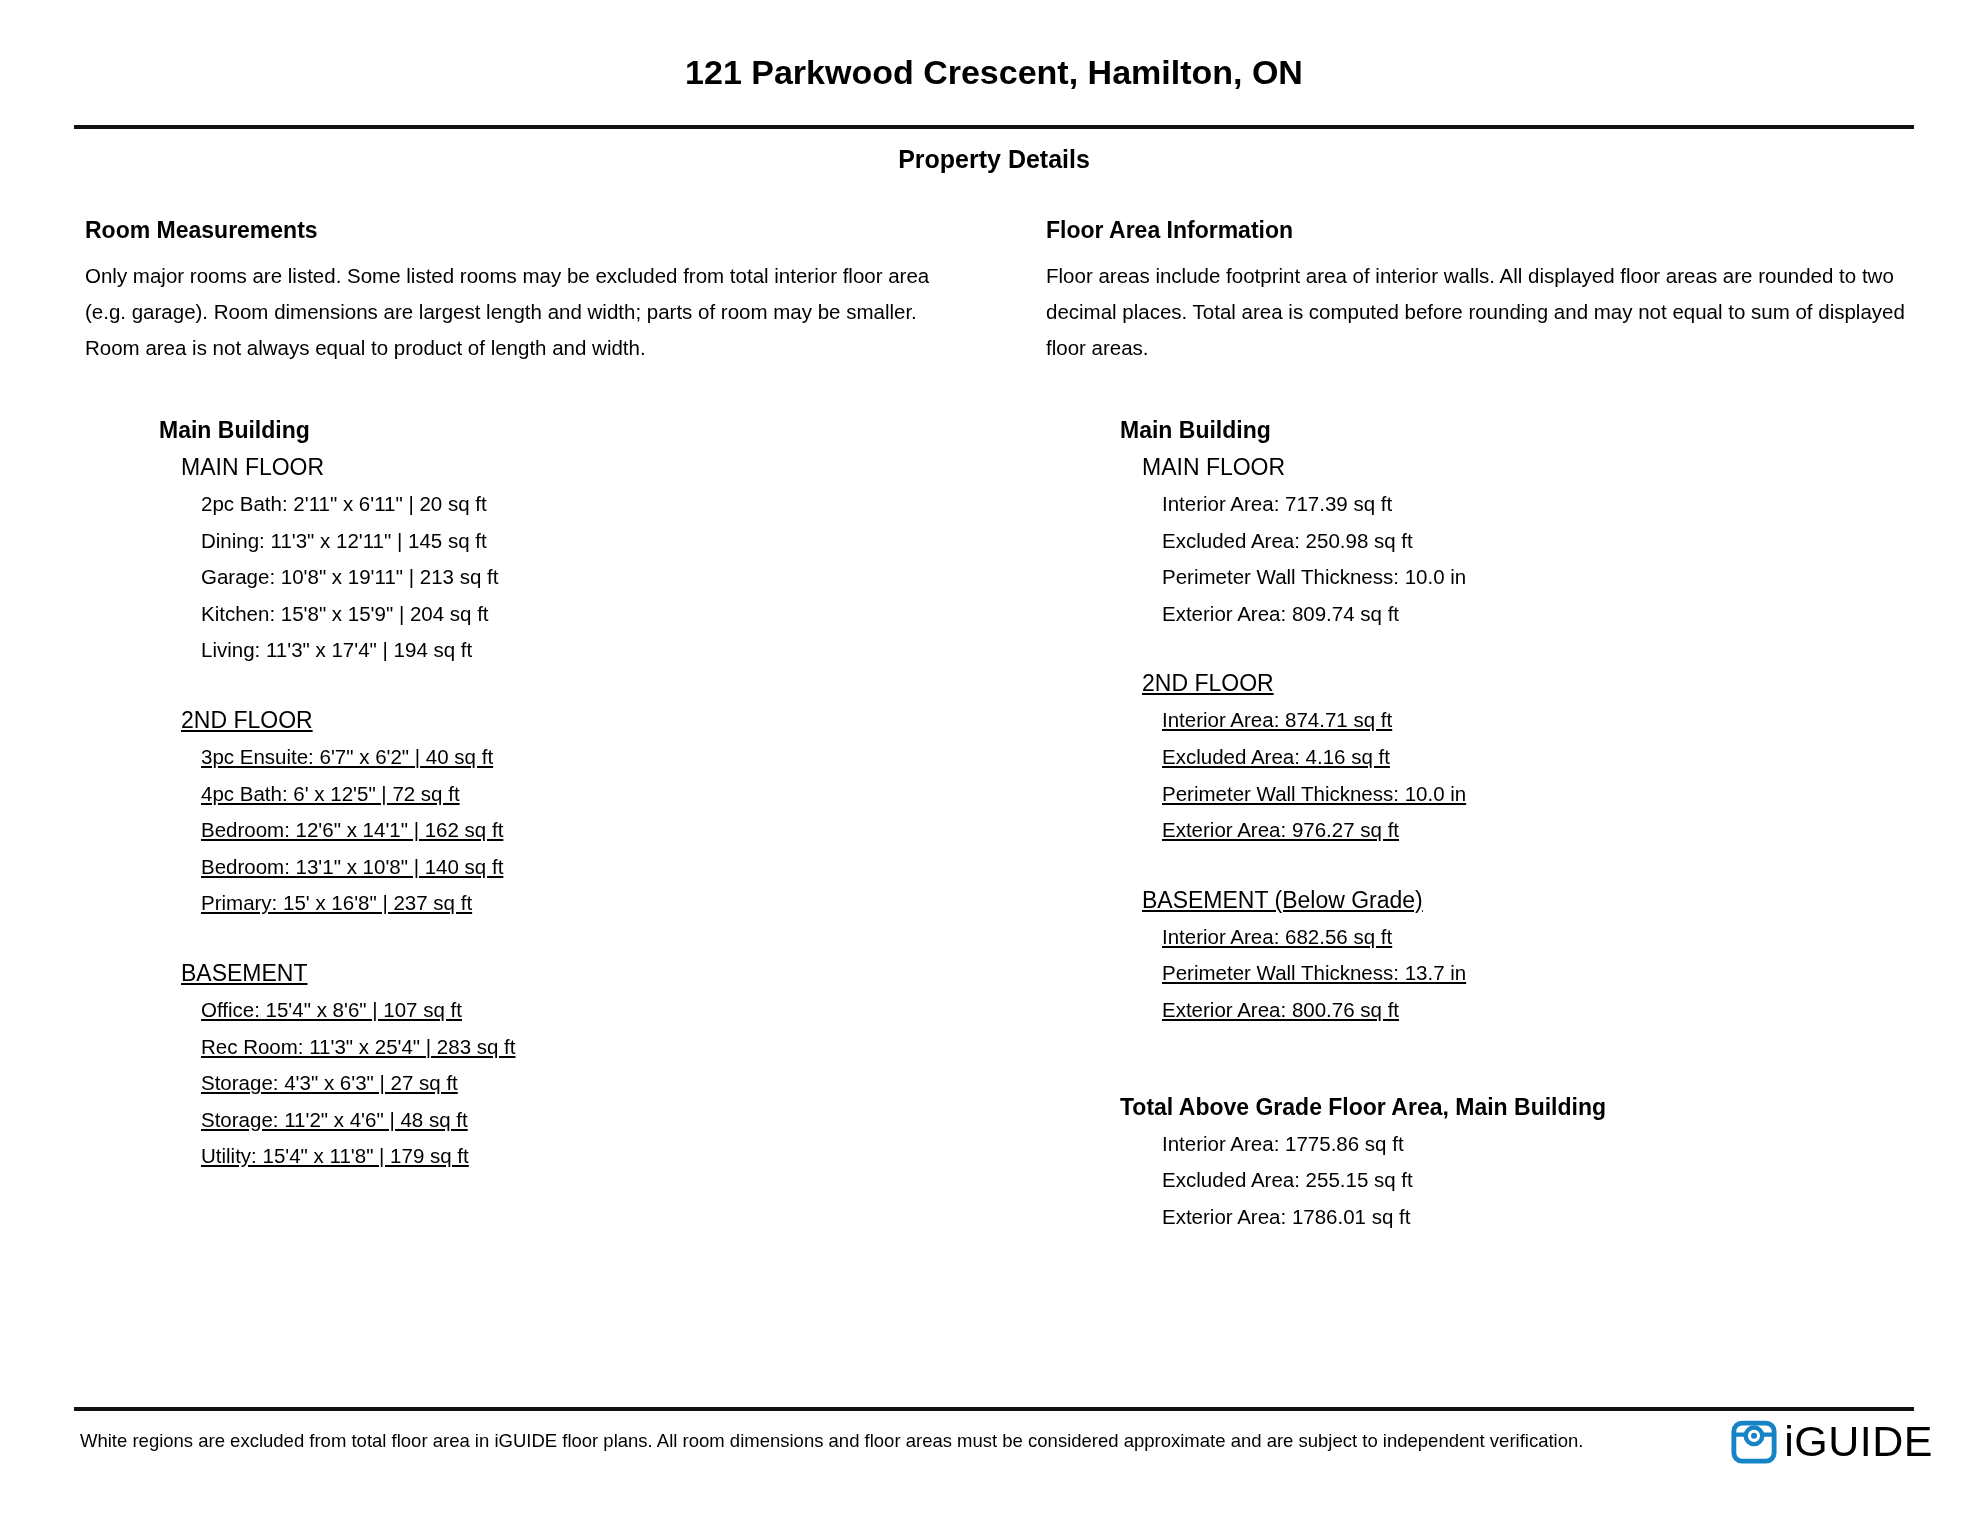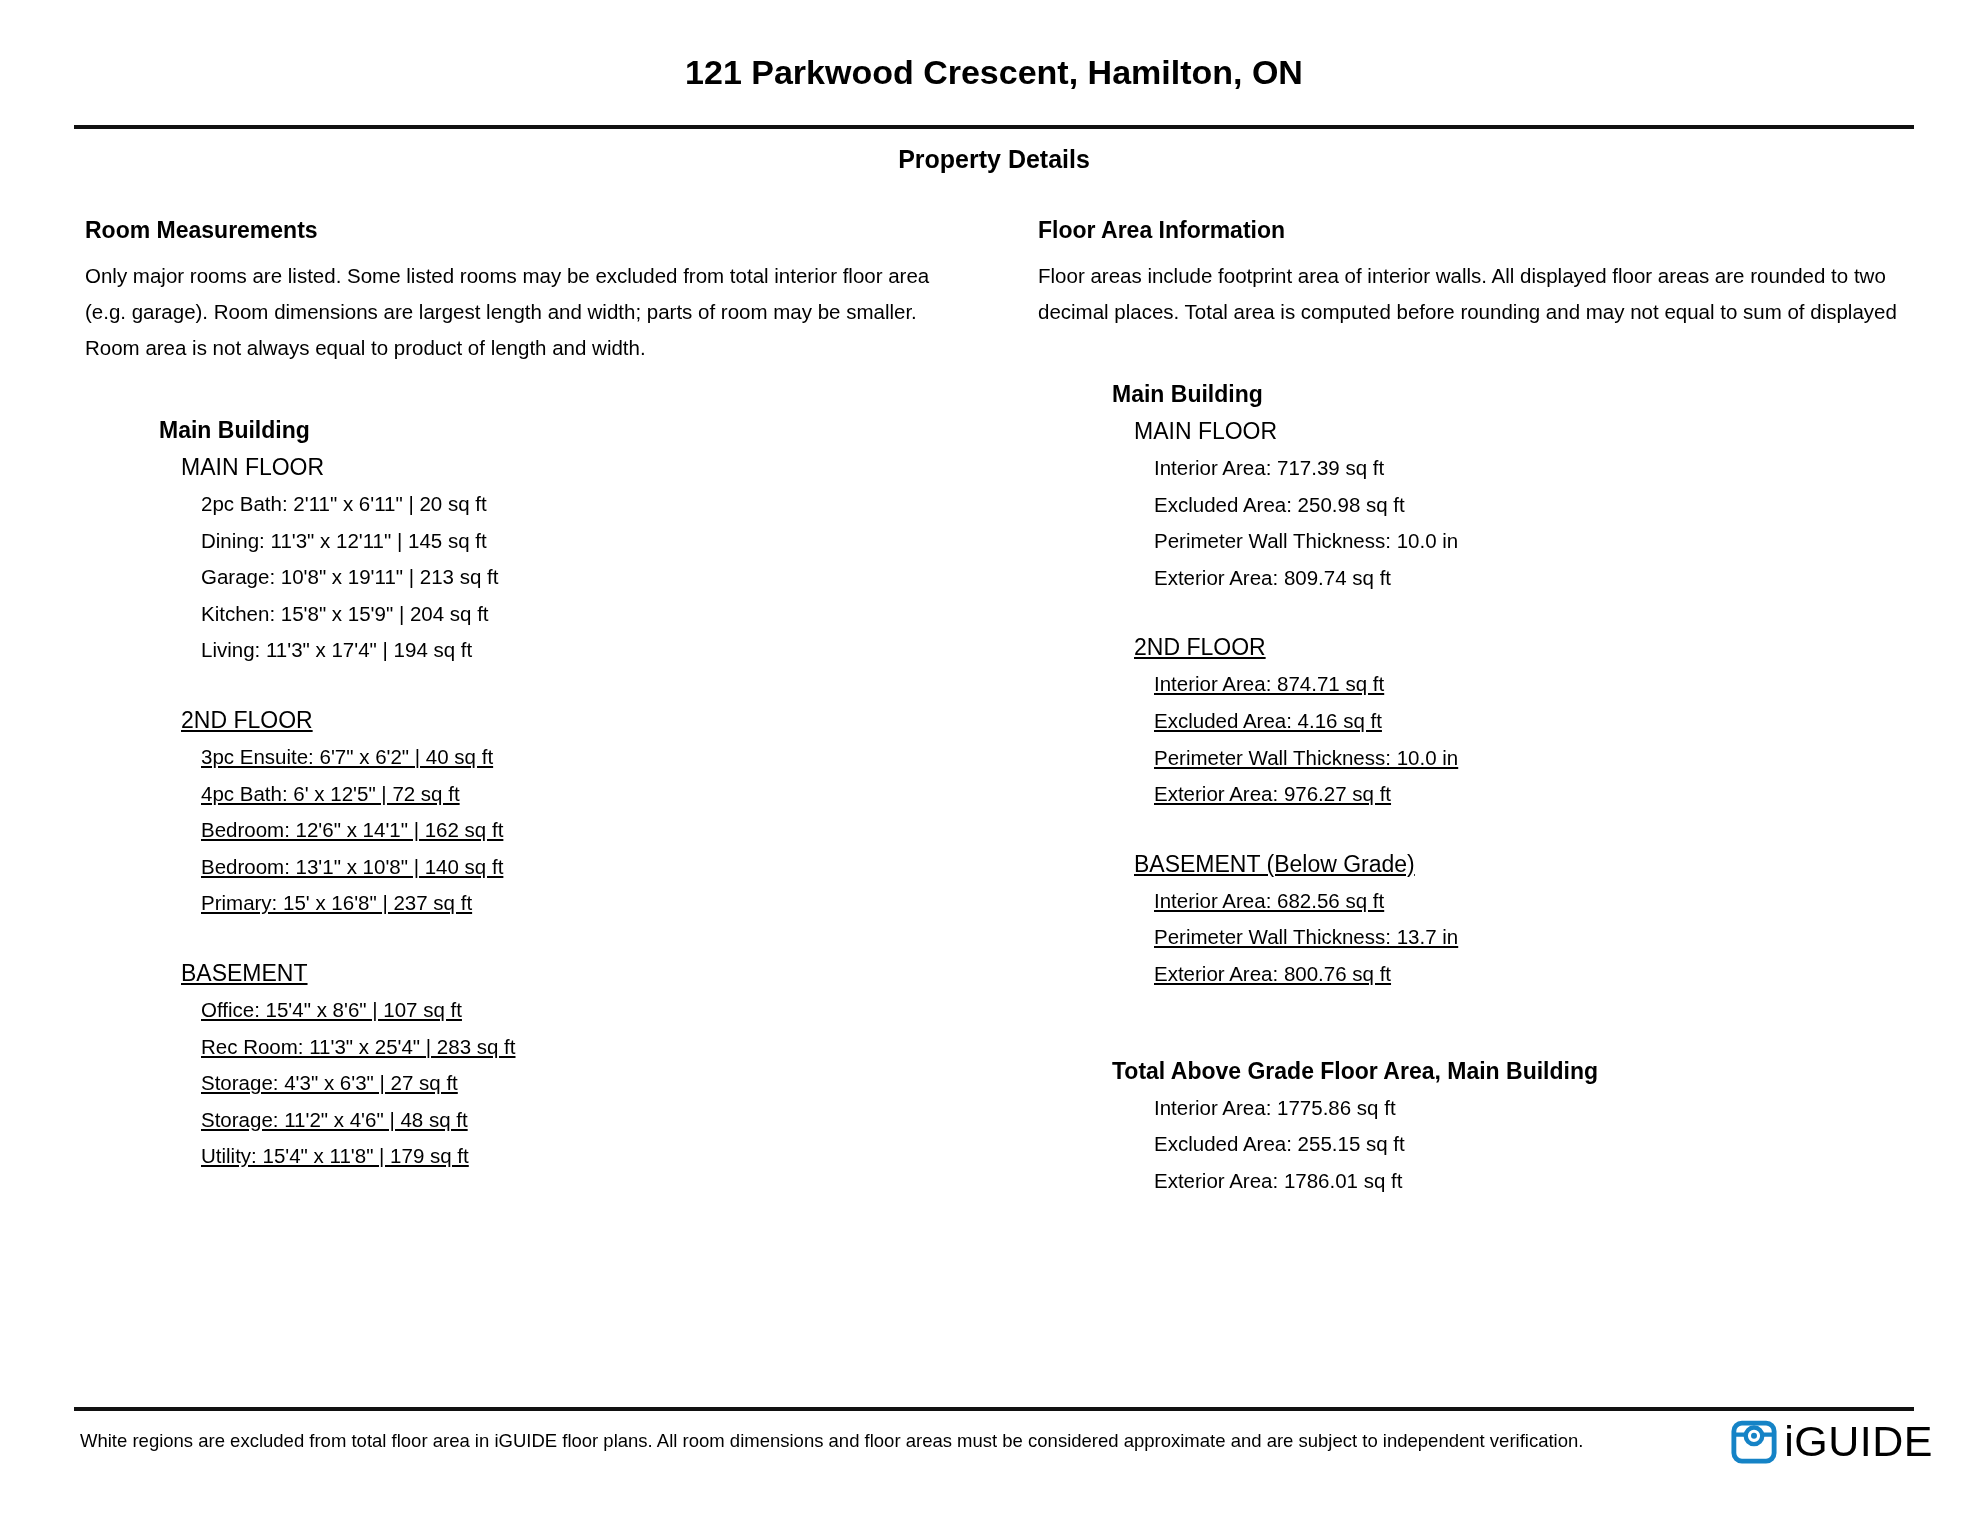--- a/index.html
+++ b/index.html
@@ -30,20 +30,21 @@
     margin-top: 15px;
     text-align: center;
     font-size: 25px;
     font-weight: bold;
     line-height: 30px;
   }
   .content {
     display: grid;
     grid-template-columns: 953px 1fr;
     padding: 42px 72px 0 85px;
+    gap: 8px;
   }
   .section-heading {
     margin: 0 0 14px 0;
     font-size: 23px;
     font-weight: bold;
     line-height: 28px;
   }
   .desc-line {
     font-size: 20.5px;
     line-height: 36px;
@@ -157,20 +158,21 @@
           <div class="item">Utility: 15'4" x 11'8" | 179 sq ft</div>
         </div>
       </div>
     </div>
 
     <div class="col">
       <h2 class="section-heading">Floor Area Information</h2>
       <div>
         <div class="desc-line">Floor areas include footprint area of interior walls. All displayed floor areas are rounded to two</div>
         <div class="desc-line">decimal places. Total area is computed before rounding and may not equal to sum of displayed</div>
+        <div class="desc-line">floor areas.</div>
       </div>
 
       <div class="building">
         <div class="building-name">Main Building</div>
 
         <div class="floor">
           <div class="floor-name">MAIN FLOOR</div>
           <div class="item">Interior Area: 717.39 sq ft</div>
           <div class="item">Excluded Area: 250.98 sq ft</div>
           <div class="item">Perimeter Wall Thickness: 10.0 in</div>

